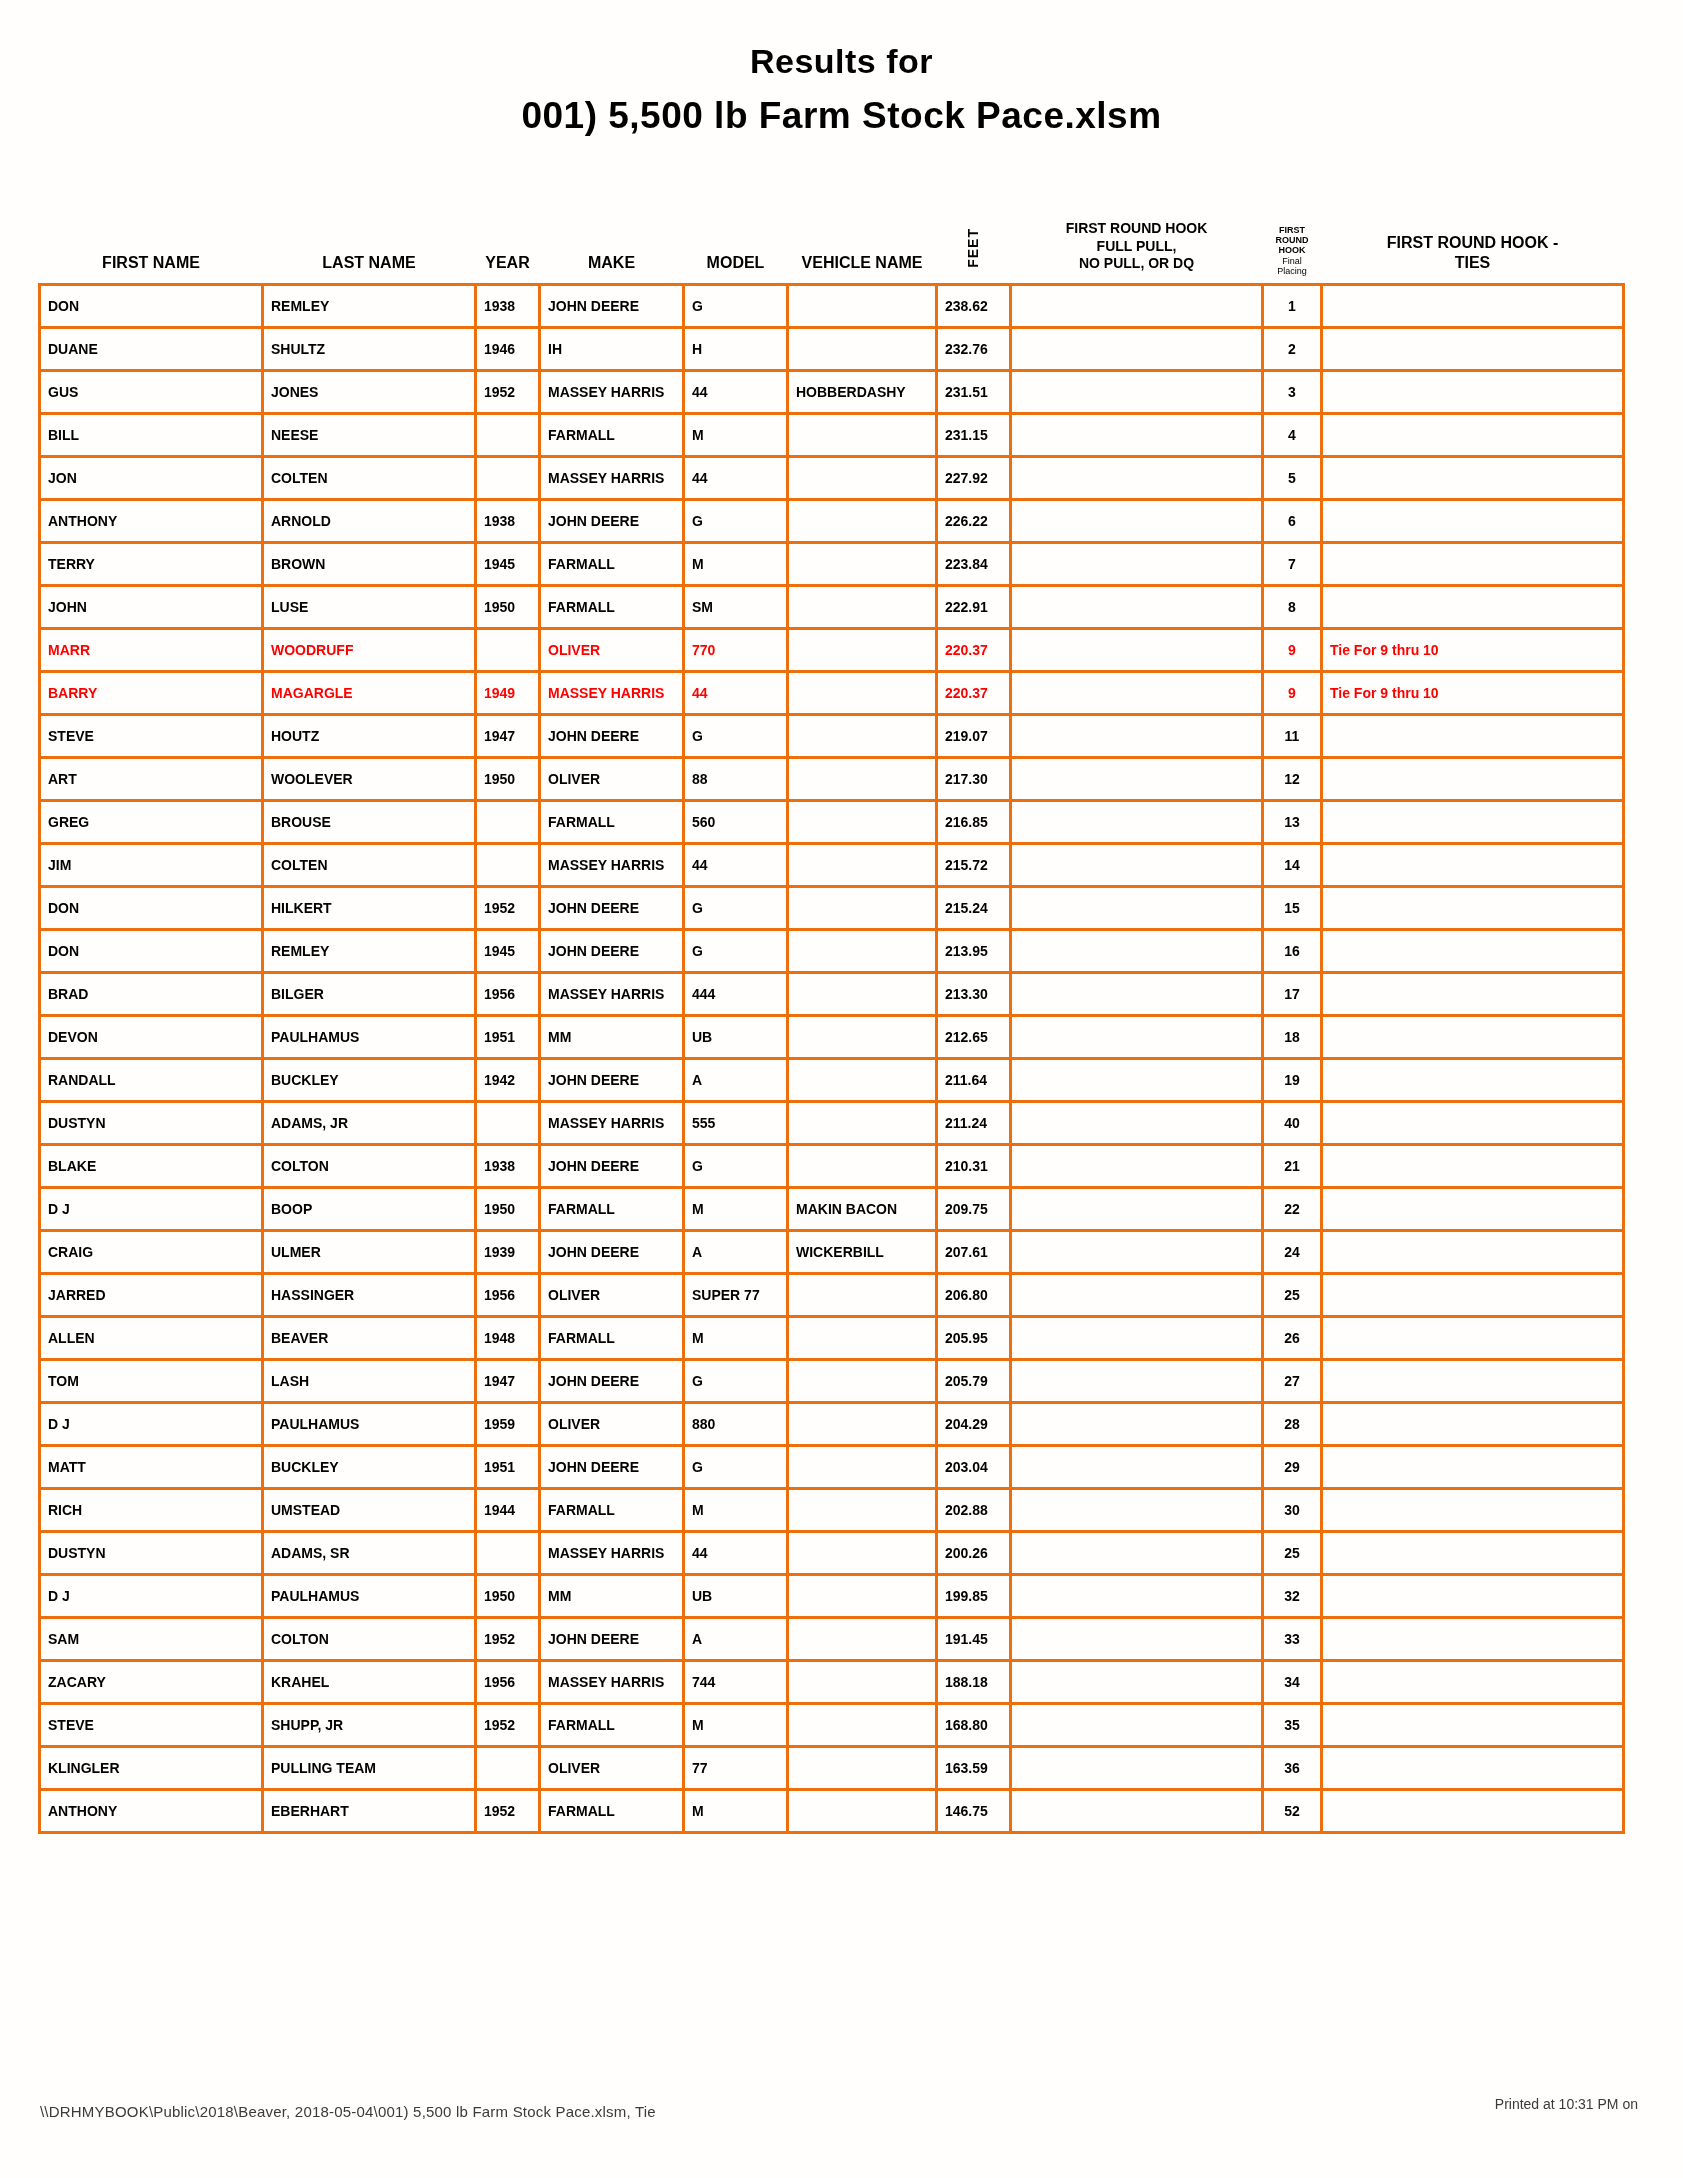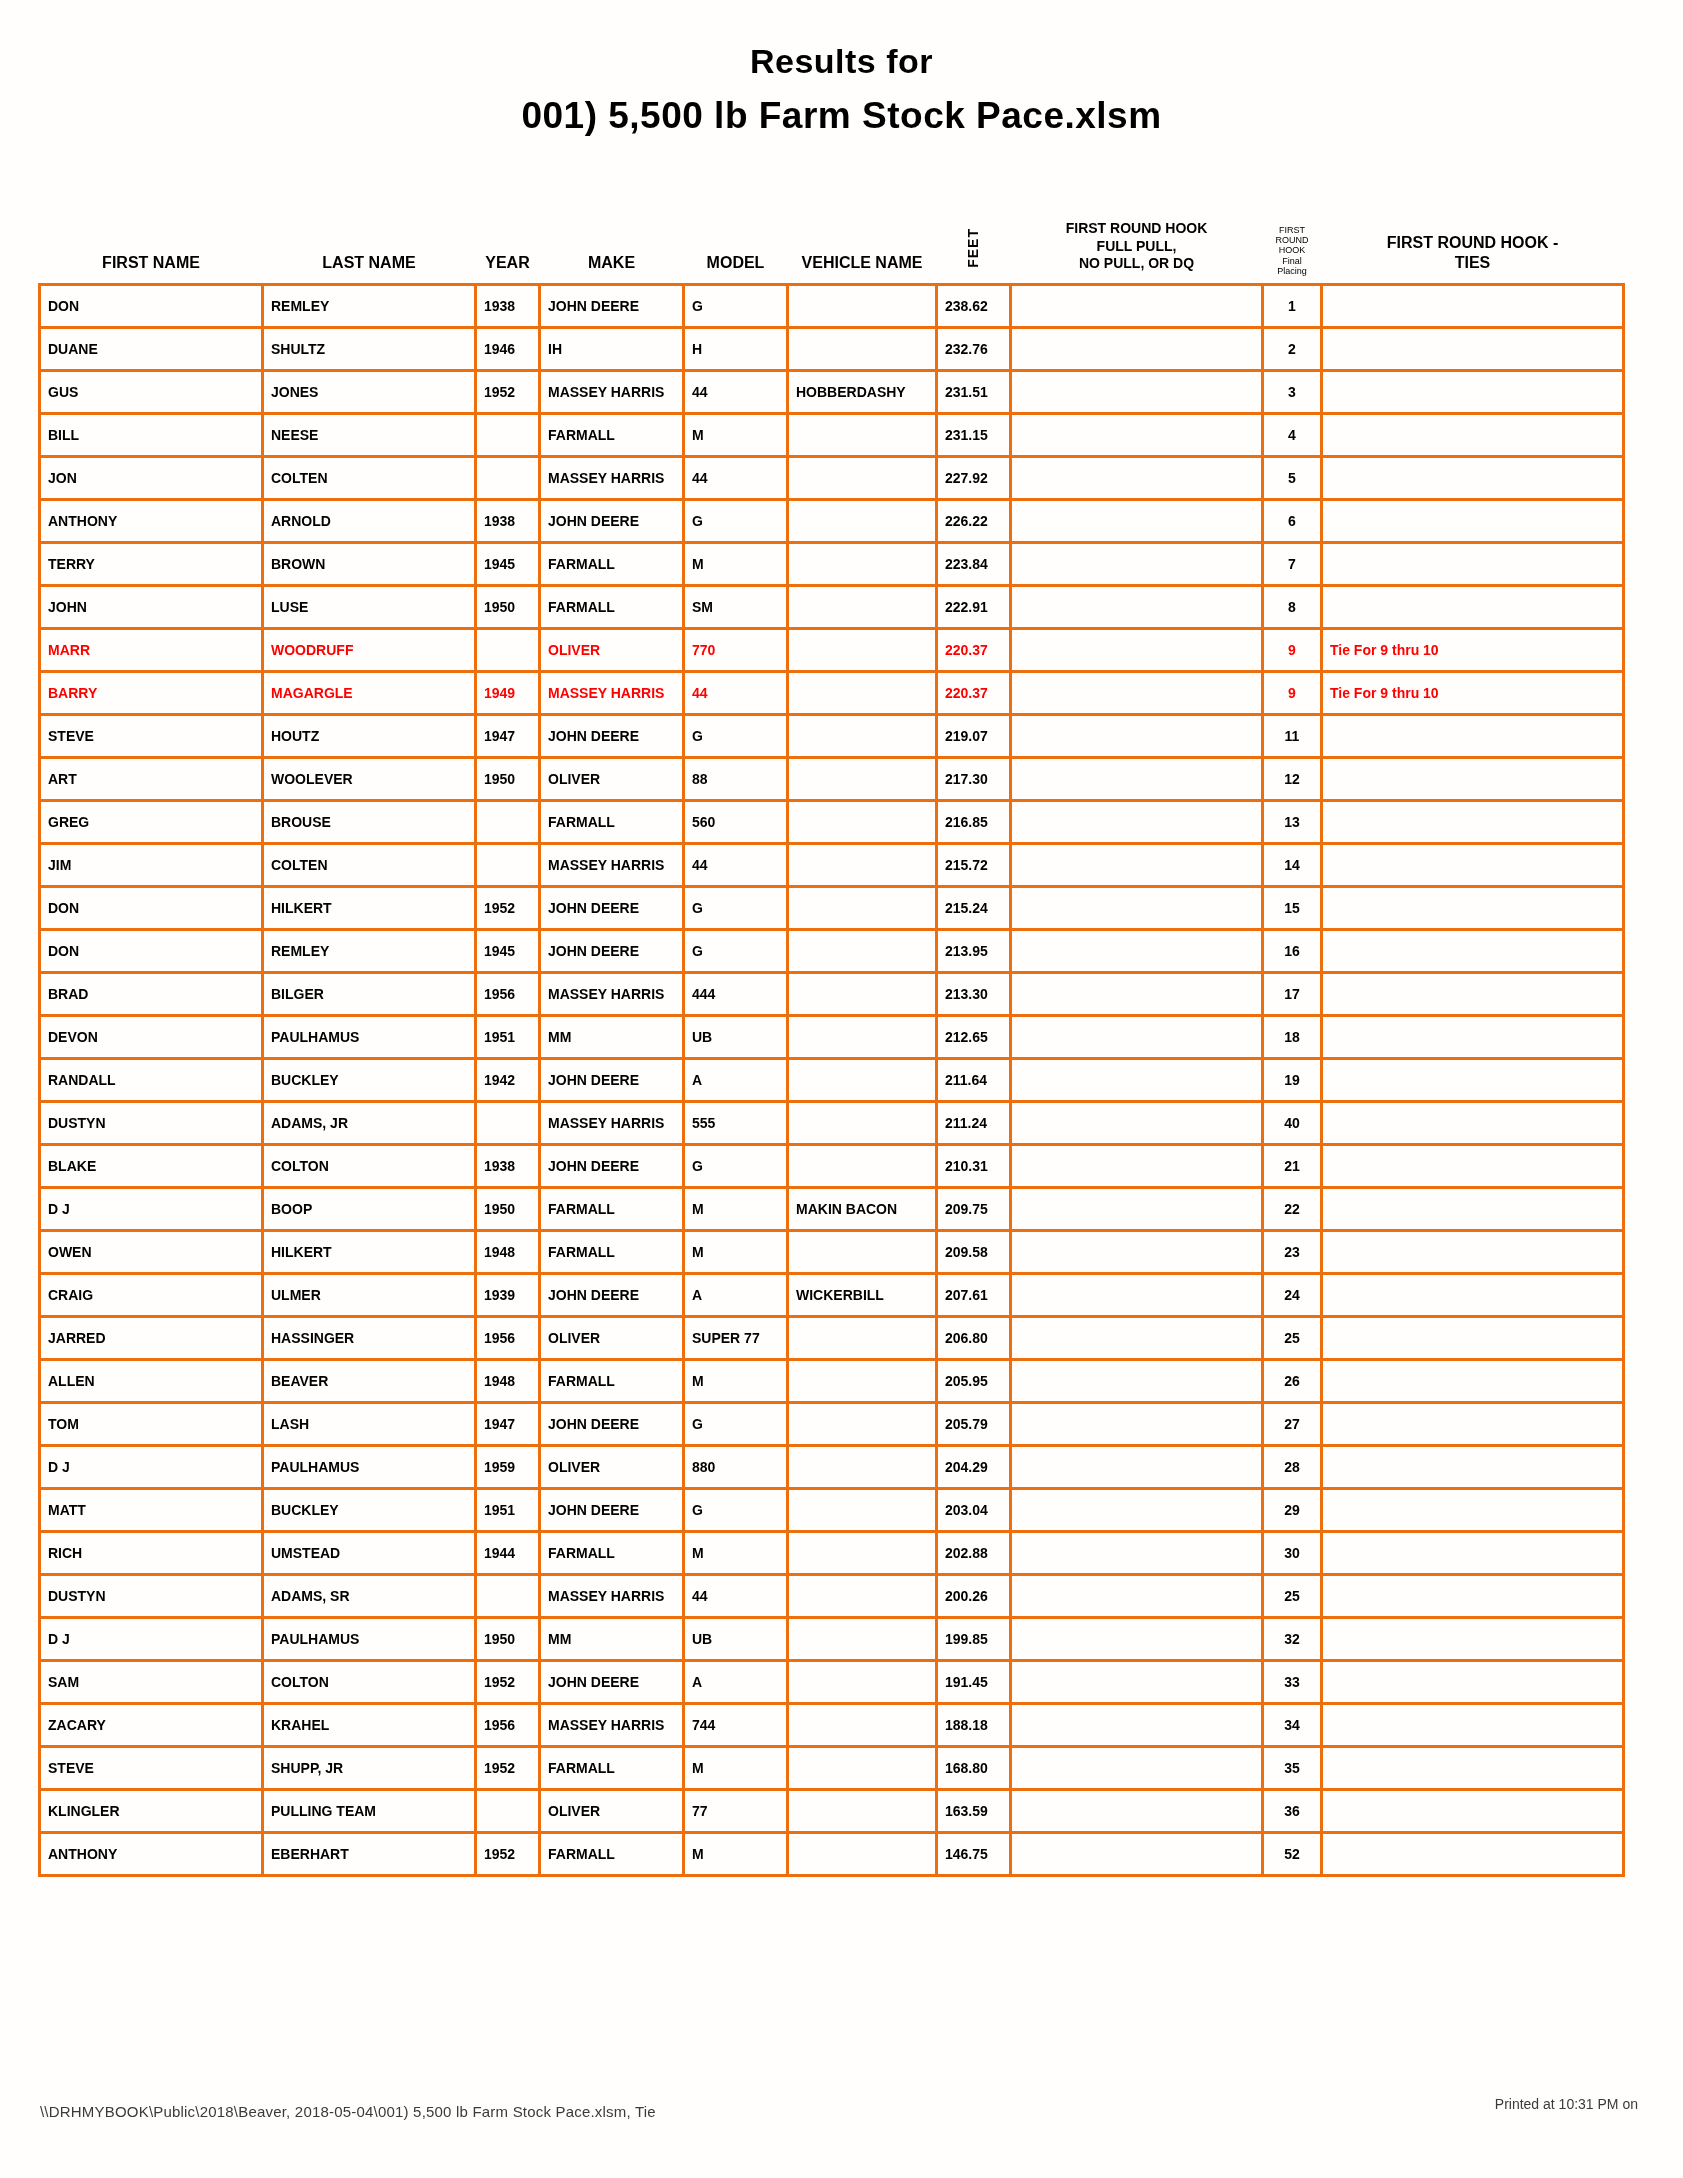--- a/index.html
+++ b/index.html
@@ -21,21 +21,21 @@
     position:absolute; left:38px; top:220px; width:1584px;
     border-collapse:collapse; table-layout:fixed;
   }
   thead td {
     border:none; vertical-align:bottom; padding-bottom:10px;
     font-weight:bold; text-align:center; font-size:16px; line-height:1.25;
   }
   .pre { white-space:pre-line; }
   thead td.full-pull-th { font-size:14px; }
   thead td.placing-th { font-size:9px; line-height:1.15; padding-bottom:6px; }
-  .placing-caps { font-weight:normal; white-space:pre-line; }
+  .placing-caps { font-weight:bold; white-space:pre-line; }
   .placing-small { font-weight:normal; white-space:pre-line; }
   .vert {
     writing-mode:vertical-rl; transform:rotate(180deg);
     font-weight:bold; font-size:14px; letter-spacing:1px;
     display:inline-block; margin:0 auto;
   }
   tbody tr { height:43px; }
   tbody td {
     border:3px solid var(--grid, #ED6E0C);
     font-weight:bold; font-size:14px;
@@ -361,32 +361,20 @@
           <td class="col-year">1950</td>
           <td class="col-make">FARMALL</td>
           <td class="col-model">M</td>
           <td class="col-vehicle">MAKIN BACON</td>
           <td class="col-feet">209.75</td>
           <td class="col-full-pull"></td>
           <td class="col-placing">22</td>
           <td class="col-ties"></td>
         </tr>
         <tr>
-          <td class="col-first">OWEN</td>
-          <td class="col-last">HILKERT</td>
-          <td class="col-year">1948</td>
-          <td class="col-make">FARMALL</td>
-          <td class="col-model">M</td>
-          <td class="col-vehicle"></td>
-          <td class="col-feet">209.58</td>
-          <td class="col-full-pull"></td>
-          <td class="col-placing">23</td>
-          <td class="col-ties"></td>
-        </tr>
-        <tr>
           <td class="col-first">CRAIG</td>
           <td class="col-last">ULMER</td>
           <td class="col-year">1939</td>
           <td class="col-make">JOHN DEERE</td>
           <td class="col-model">A</td>
           <td class="col-vehicle">WICKERBILL</td>
           <td class="col-feet">207.61</td>
           <td class="col-full-pull"></td>
           <td class="col-placing">24</td>
           <td class="col-ties"></td>

